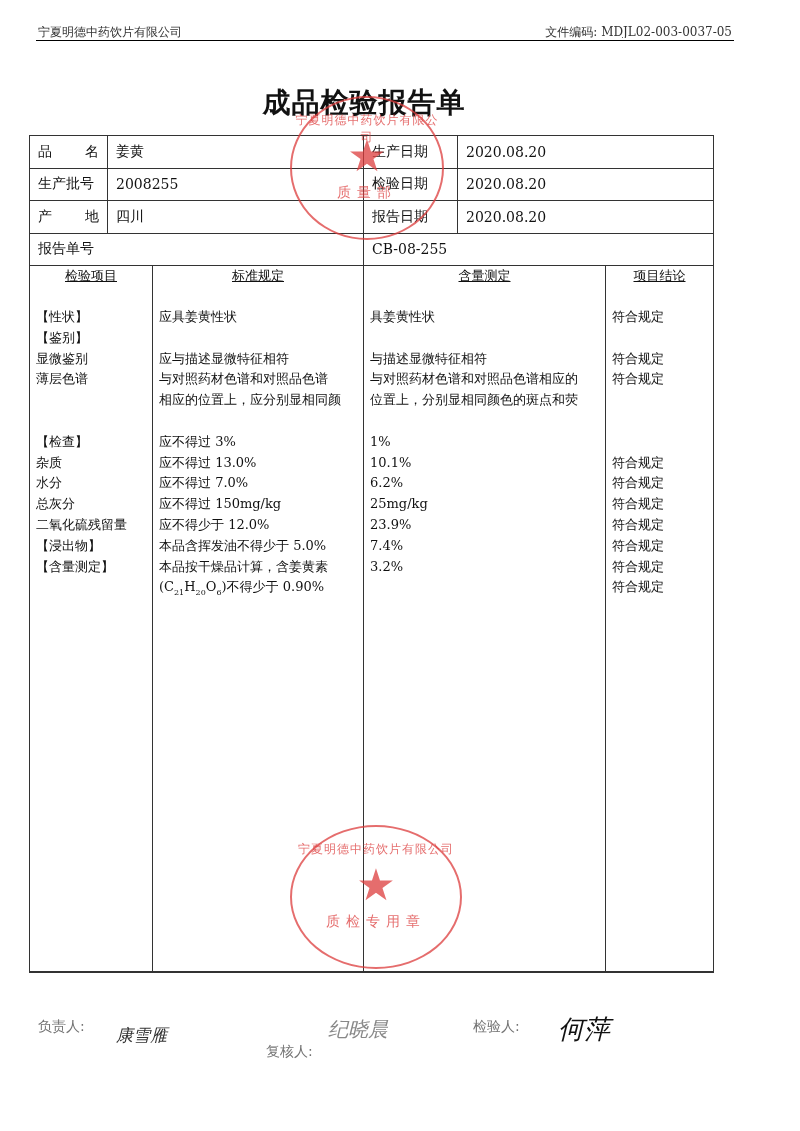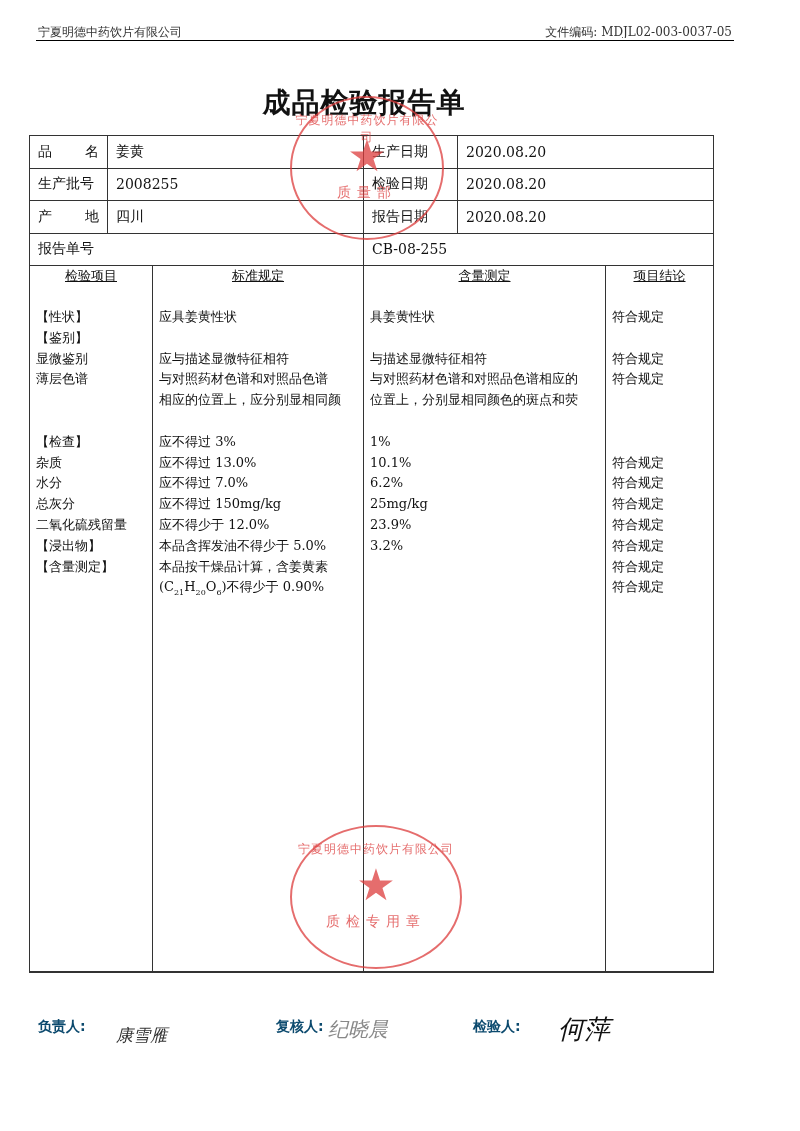--- a/index.html
+++ b/index.html
@@ -26,21 +26,21 @@
   .col:last-child { border-right: none; }
   .col-a { width: 123px; }
   .col-b { width: 211px; }
   .col-c { width: 242px; }
   .col-d { flex: 1; }
   .col-head { text-align: center; text-decoration: underline; height: 20px; line-height: 20px; margin-bottom: 21px; padding-right: 6px; }
   .line { height: 20.8px; line-height: 20.8px; white-space: nowrap; }
   .conclusion { height: 28px; line-height: 28px; padding-left: 16px; font-size: 14px;
                 font-family: "DejaVu Sans", "Liberation Sans", sans-serif; }
   .sign-row { position: absolute; top: 1018px; left: 38px; width: 680px; font-size: 14px; }
-  .sign { position: absolute; font-family: "DejaVu Sans", "Liberation Sans", sans-serif; color: #0c4a6e; font-weight: bold; }
+  .sign { position: absolute; font-family: "DejaVu Sans", "Liberation Sans", sans-serif; color: #737373; }
   .sig { position: absolute; font-family: "DejaVu Serif", serif; font-style: italic; }
   .stamp { position: absolute; border: 2.5px solid rgba(220,60,60,0.75); border-radius: 50%; color: rgba(220,60,60,0.75);
            display: flex; flex-direction: column; align-items: center; justify-content: center; pointer-events: none; }
   .stamp .star { font-size: 44px; line-height: 44px; }
   .stamp .arc { font-size: 12px; position: absolute; top: 14px; width: 100%; text-align: center; letter-spacing: 1px; }
   .stamp .bottom { font-size: 14px; letter-spacing: 6px; margin-top: 6px; }
   sub { font-size: 8px; }
 </style>
 </head>
 <body>
@@ -121,20 +121,21 @@
       <div class="line"></div>
       <div class="line">与描述显微特征相符</div>
       <div class="line">与对照药材色谱和对照品色谱相应的</div>
       <div class="line">位置上，分别显相同颜色的斑点和荧</div>
       <div class="line"></div>
       <div class="line">1%</div>
       <div class="line">10.1%</div>
       <div class="line">6.2%</div>
       <div class="line">25mg/kg</div>
       <div class="line">23.9%</div>
+      <div class="line">7.4%</div>
       <div class="line">3.2%</div>
     </div>
     <div class="col col-d">
       <div class="col-head">项目结论</div>
       <div class="line">符合规定</div>
       <div class="line"></div>
       <div class="line">符合规定</div>
       <div class="line">符合规定</div>
       <div class="line"></div>
       <div class="line"></div>
@@ -158,17 +159,17 @@
 </div>
 <div class="stamp" style="left:290px; top:825px; width:168px; height:140px;">
   <div class="arc">宁夏明德中药饮片有限公司</div>
   <div class="star">★</div>
   <div class="bottom">质检专用章</div>
 </div>
 
 <div class="sign-row">
   <span class="sign" style="left:0;">负责人:</span>
   <span class="sig" style="left:78px; top:6px; font-size:17px; color:#333;">康雪雁</span>
-  <span class="sign" style="left:238px;">复核人:</span>
+  <span class="sign" style="left:228px;margin-top:25px;">复核人:</span>
   <span class="sig" style="left:290px; top:-2px; font-size:20px; color:#888;">纪晓晨</span>
   <span class="sign" style="left:435px;">检验人:</span>
   <span class="sig" style="left:520px; top:-6px; font-size:26px; color:#111;">何萍</span>
 </div>
 
 </body></html>

